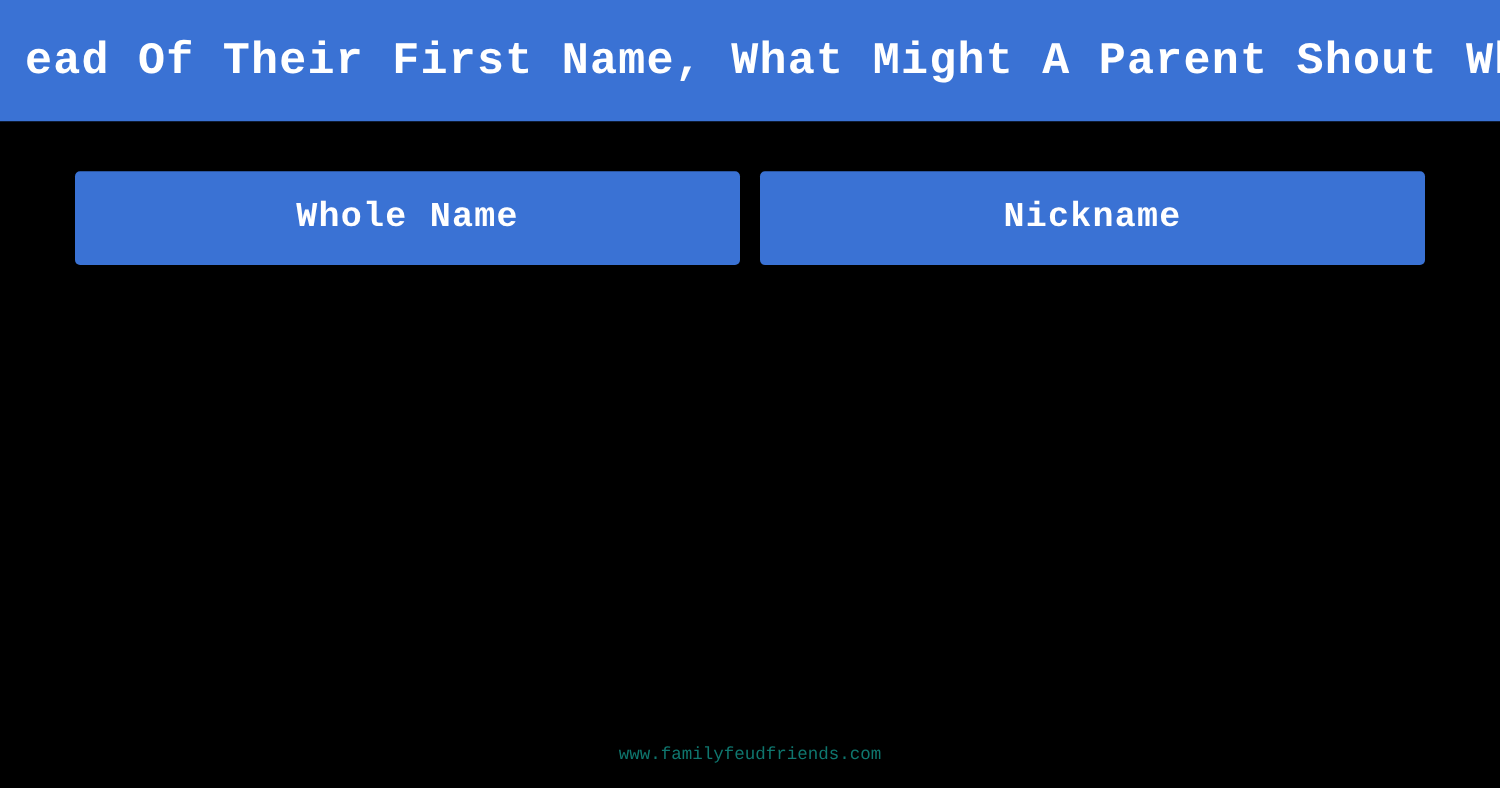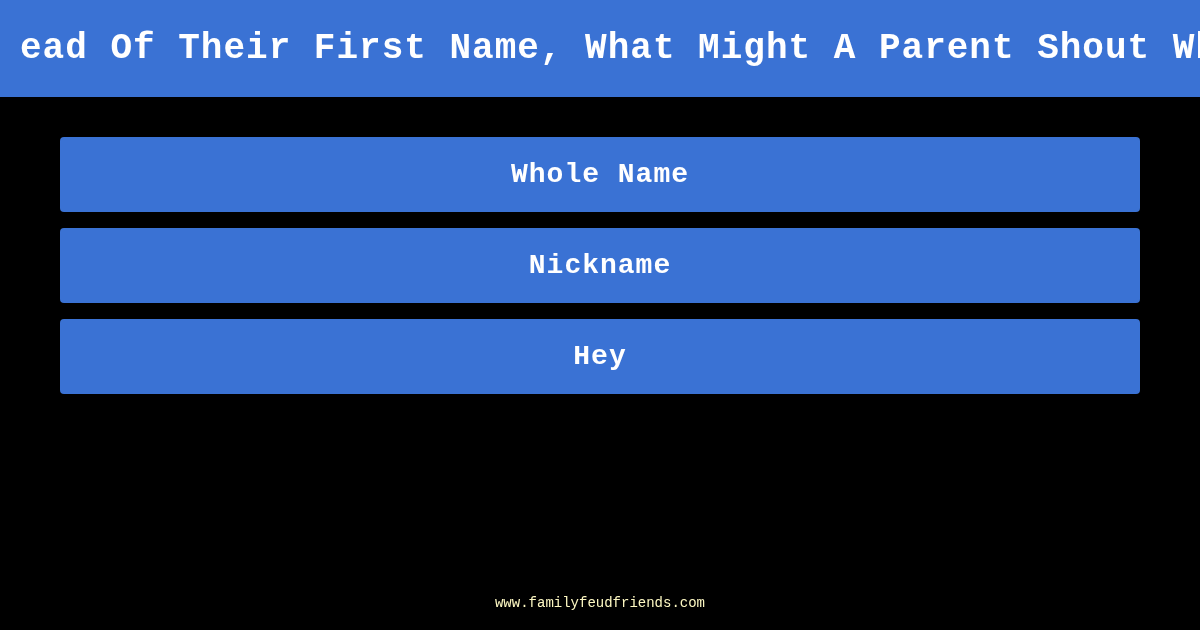--- a/index.html
+++ b/index.html
@@ -27,21 +27,21 @@
     .header-text {
       color: #ffffff;
       font-size: 36px;
       font-weight: bold;
       font-family: 'Courier New', Courier, monospace;
       letter-spacing: 1px;
     }
 
     .content-area {
       display: flex;
-      flex-direction: column;
+      flex-direction: row;
       align-items: center;
       padding: 40px 60px 20px 60px;
       gap: 16px;
     }
 
     .answer-button {
       width: 100%;
       max-width: 1090px;
       background-color: #3a72d4;
       border: none;
@@ -61,39 +61,36 @@
 
     .footer {
       position: absolute;
       bottom: 18px;
       left: 0;
       right: 0;
       text-align: center;
     }
 
     .footer-text {
-      color: #fef9c3;
+      color: #0f766e;
       font-size: 14px;
       font-family: 'Courier New', Courier, monospace;
     }
   </style>
 </head>
 <body>
 
 <div class="header-bar">
   <span class="header-text">ead Of Their First Name, What Might A Parent Shout When Calling For Their C</span>
 </div>
 
 <div class="content-area">
   <button class="answer-button">
     <span class="answer-button-text">Whole Name</span>
   </button>
   <button class="answer-button">
     <span class="answer-button-text">Nickname</span>
   </button>
-  <button class="answer-button">
-    <span class="answer-button-text">Hey</span>
-  </button>
 </div>
 
 <div class="footer">
   <span class="footer-text">www.familyfeudfriends.com</span>
 </div>
 
 </body></html>

